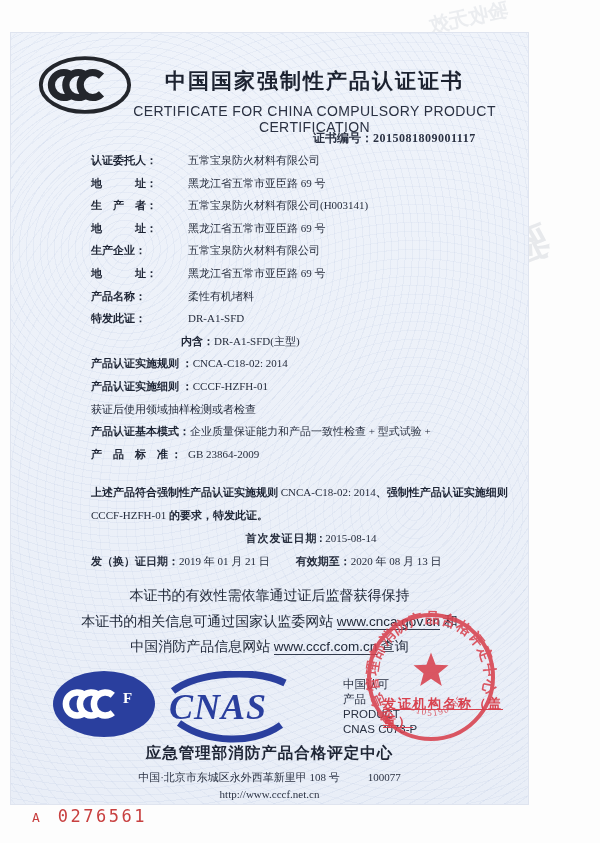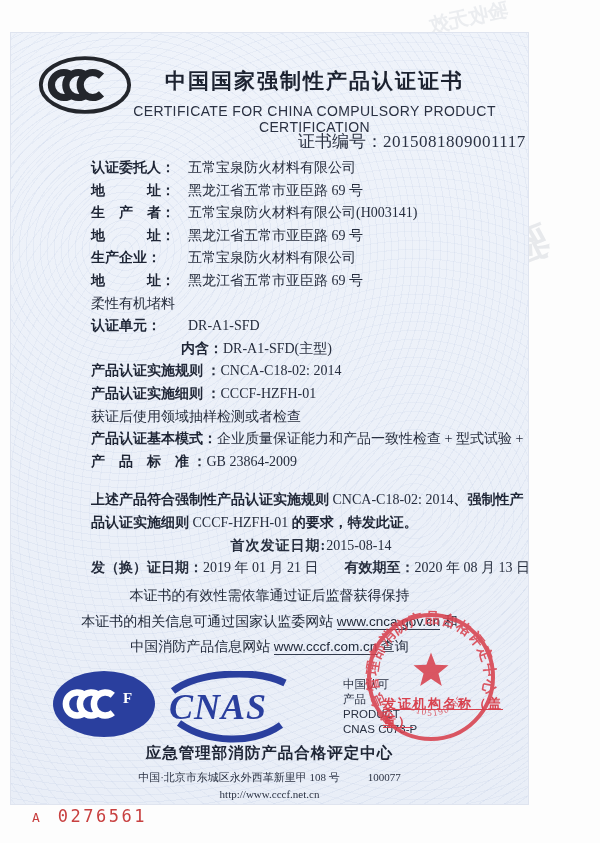--- a/index.html
+++ b/index.html
@@ -26,34 +26,34 @@
   .ccc-black { position:absolute; left:26px; top:22px; width:96px; height:60px; }
   .header-text { position:absolute; left:112px; right:22px; top:34px; text-align:center; }
   .title {
     font-family:"Liberation Sans","DejaVu Sans",sans-serif;
     font-size:21px; font-weight:700; letter-spacing:2px; color:#1c2230;
   }
   .subtitle {
     margin-top:8px; font-family:"Liberation Sans","DejaVu Sans",sans-serif;
     font-size:14px; letter-spacing:0.4px; color:#2a3142;
   }
-  .certno { position:absolute; left:287px; top:97px; font-size:17px; color:#2a3142; }
+  .certno { position:absolute; left:302px; top:97px; font-size:12px; color:#2a3142;font-weight:bold; }
   .certno .no { letter-spacing:0.5px; }
 
   
-  .fields { position:absolute; left:80px; top:124px; width:452px; font-size:14px; }
+  .fields { position:absolute; left:80px; top:116px; width:452px; font-size:11px; }
   .row { display:flex; line-height:22.6px; white-space:pre; }
   .row .lbl { font-weight:700; min-width:97px; color:#1e2535; }
   .row .val { color:#262d3d; }
   .row.indent { padding-left:47px; }
   .row.indent .lbl { min-width:0;padding-left:43px; }
   .statement { line-height:22.6px; width:440px;margin-top:16px; }
   .statement .b { font-weight:700; color:#1e2535; }
   .first-issue { text-align:center; line-height:22.6px; width:440px; }
-  .first-issue .lbl { font-weight:700; letter-spacing:1px; }
+  .first-issue .lbl { font-weight:700; letter-spacing:1px;font-family:Liberation Mono, monospace; }
   .dates-row { line-height:22.6px; }
   .dates-row .lbl { font-weight:700; }
   .dates-row .gap { display:inline-block; width:26px; }
 
   
   .notices { position:absolute; left:0; top:550px; width:100%; text-align:center;
              font-size:14px; line-height:25.5px; color:#222a3a; }
   .notices .link { border-bottom:1px solid #333b4d; font-family:"Liberation Sans","DejaVu Sans",sans-serif; font-size:13.5px; }
 
   
@@ -120,22 +120,22 @@
       <span>证书编号：</span><span class="no">2015081809001117</span>
     </div>
 
     <div class="fields">
       <div class="row"><span class="lbl">认证委托人：</span><span class="val">五常宝泉防火材料有限公司</span></div>
       <div class="row"><span class="lbl">地　　　址：</span><span class="val">黑龙江省五常市亚臣路 69 号</span></div>
       <div class="row"><span class="lbl">生　产　者：</span><span class="val">五常宝泉防火材料有限公司(H003141)</span></div>
       <div class="row"><span class="lbl">地　　　址：</span><span class="val">黑龙江省五常市亚臣路 69 号</span></div>
       <div class="row"><span class="lbl">生产企业：</span><span class="val">五常宝泉防火材料有限公司</span></div>
       <div class="row"><span class="lbl">地　　　址：</span><span class="val">黑龙江省五常市亚臣路 69 号</span></div>
-      <div class="row"><span class="val">柔性有机堵料</span></div>
-      <div class="row"><span class="lbl">认证单元：</span><span class="val">DR-A1-SFD</span></div>
+      <div class="row"><span class="lbl">产品名称：</span><span class="val">柔性有机堵料</span></div>
+      <div class="row"><span class="lbl">特发此证：</span><span class="val">DR-A1-SFD</span></div>
       <div class="row indent"><span class="lbl">内含：</span><span class="val">DR-A1-SFD(主型)</span></div>
       <div class="row"><span class="lbl">产品认证实施规则 ：</span><span class="val">CNCA-C18-02: 2014</span></div>
       <div class="row"><span class="lbl">产品认证实施细则 ：</span><span class="val">CCCF-HZFH-01</span></div>
       <div class="row cont"><span class="val">获证后使用领域抽样检测或者检查</span></div>
       <div class="row"><span class="lbl">产品认证基本模式：</span><span class="val">企业质量保证能力和产品一致性检查 + 型式试验 +</span></div>
       <div class="row"><span class="lbl">产　品　标　准 ：</span><span class="val">GB 23864-2009</span></div>
 
       <div class="statement"><span class="b">上述产品符合强制性产品认证实施规则 </span><span>CNCA-C18-02: 2014</span><span class="b">、强制性产品认证实施细则 </span><span>CCCF-HZFH-01</span><span class="b"> 的要求，特发此证。</span></div>
 
       <div class="first-issue"><span class="lbl">首次发证日期:</span><span>2015-08-14</span></div>

